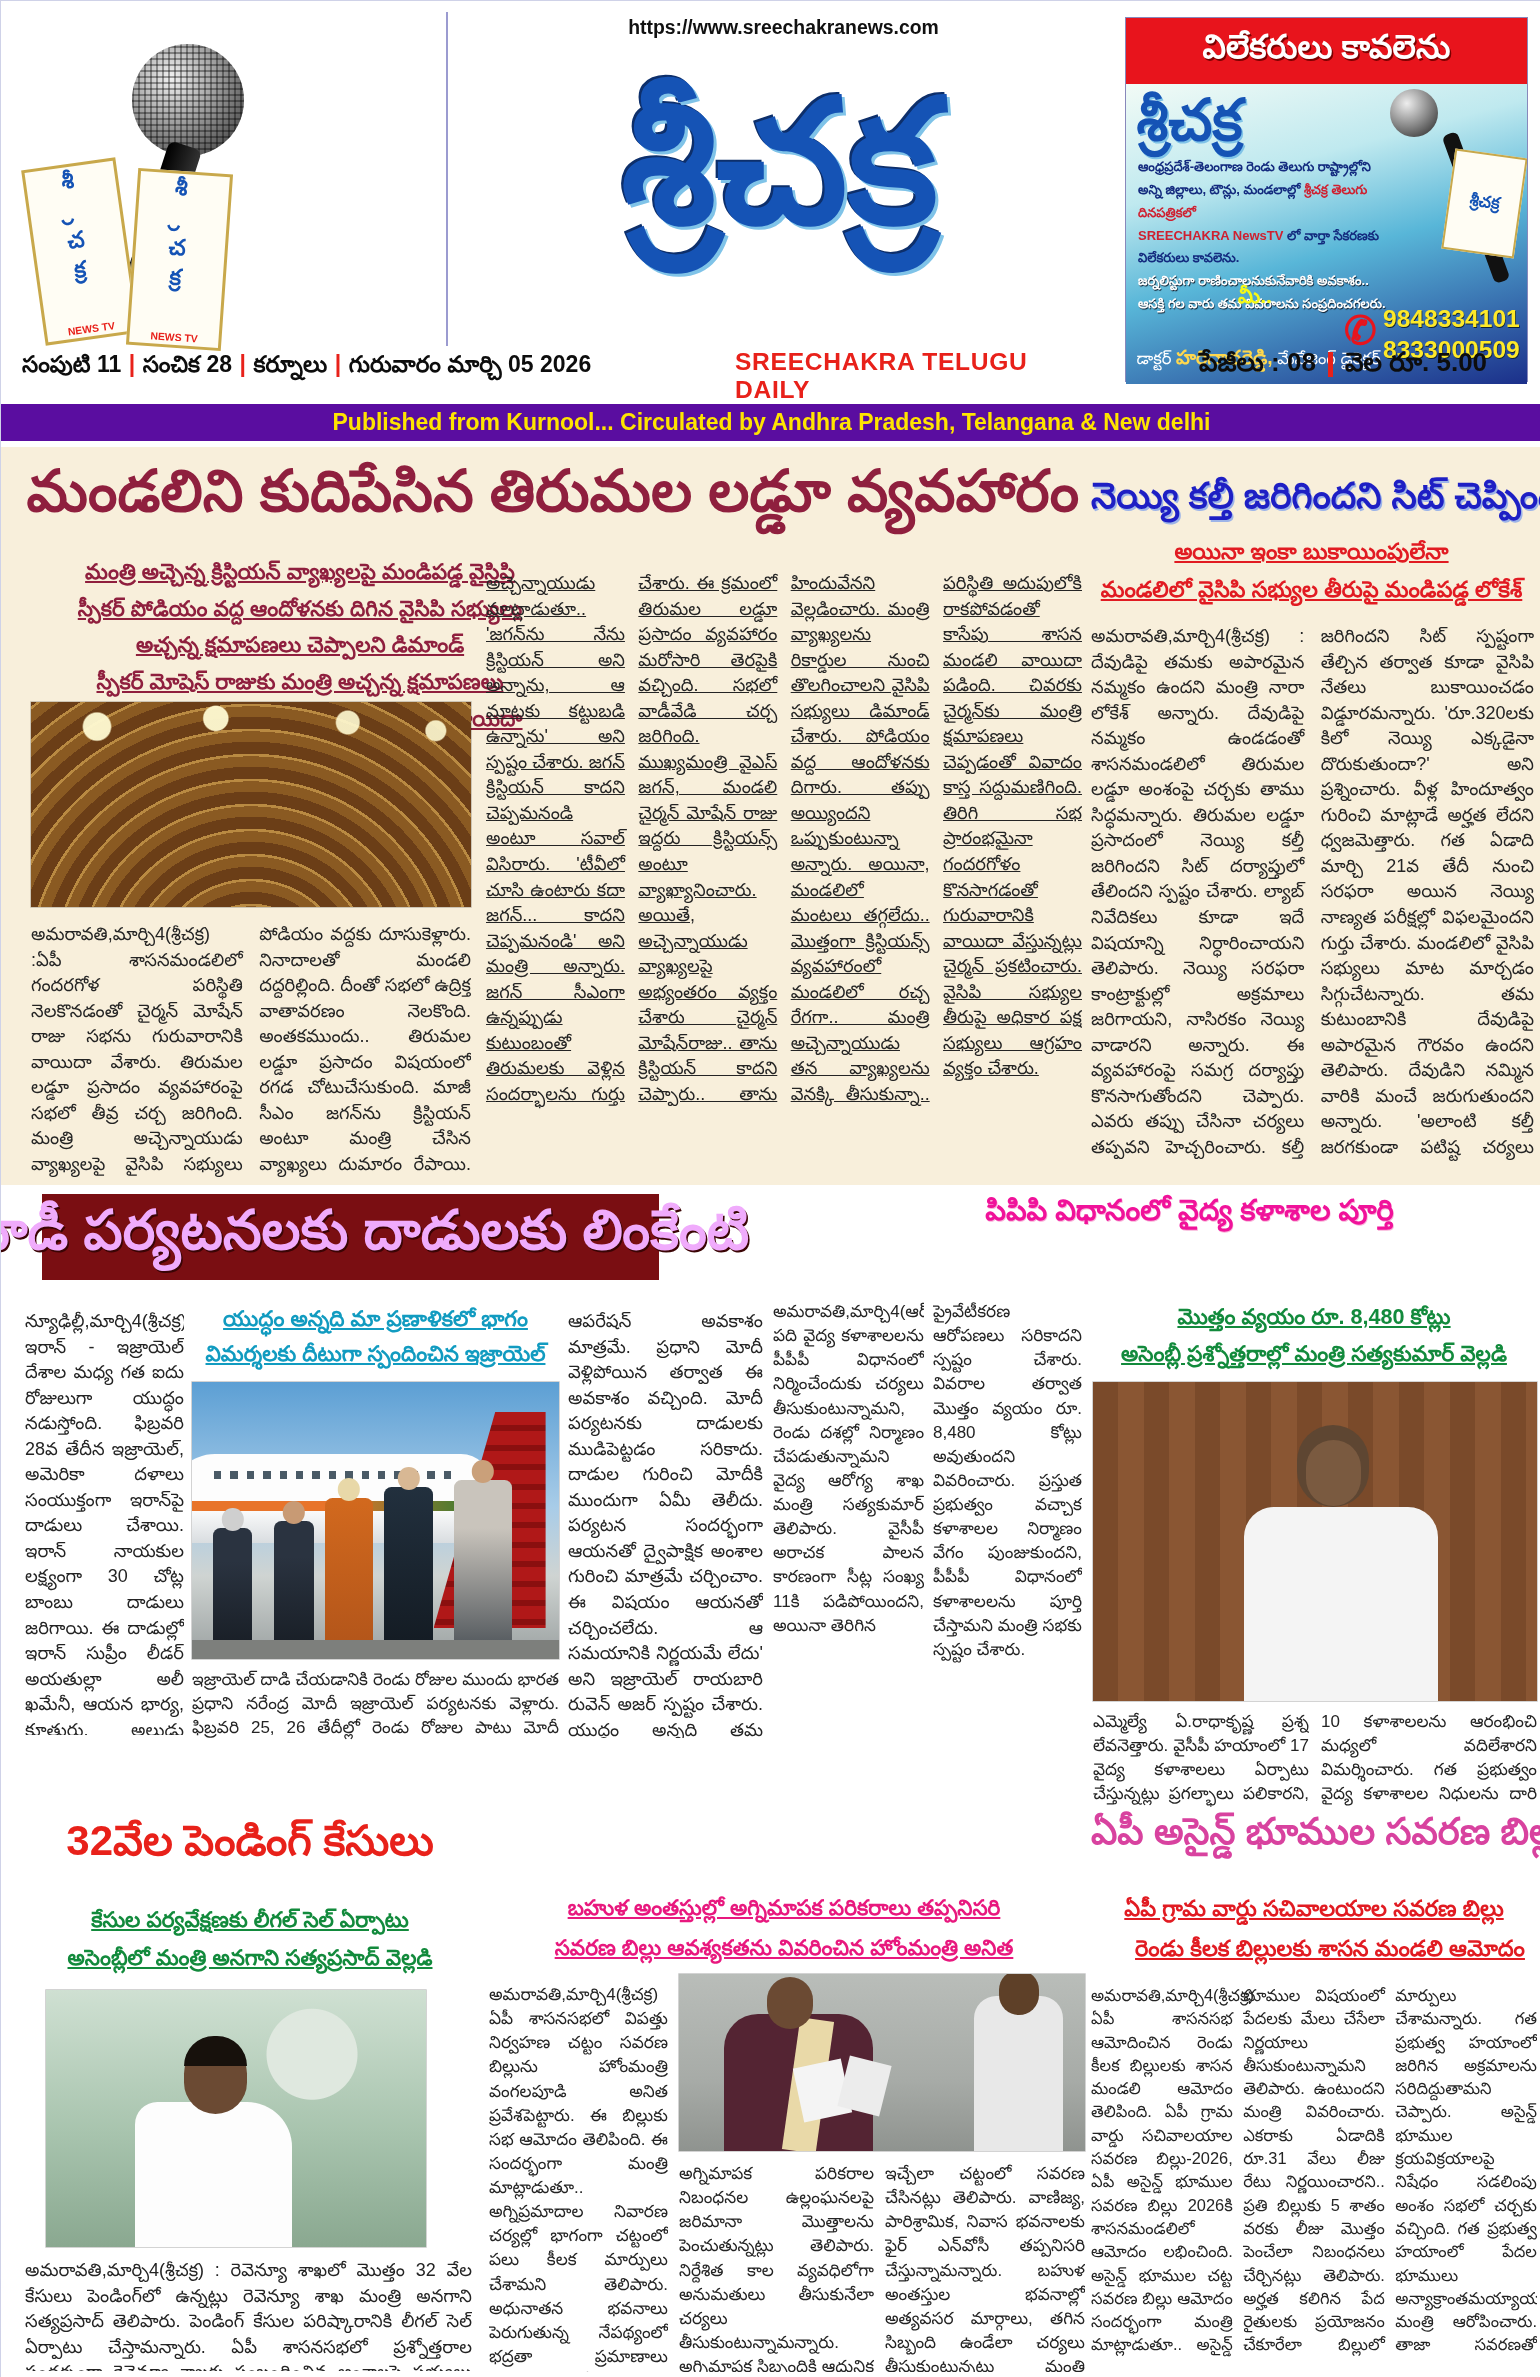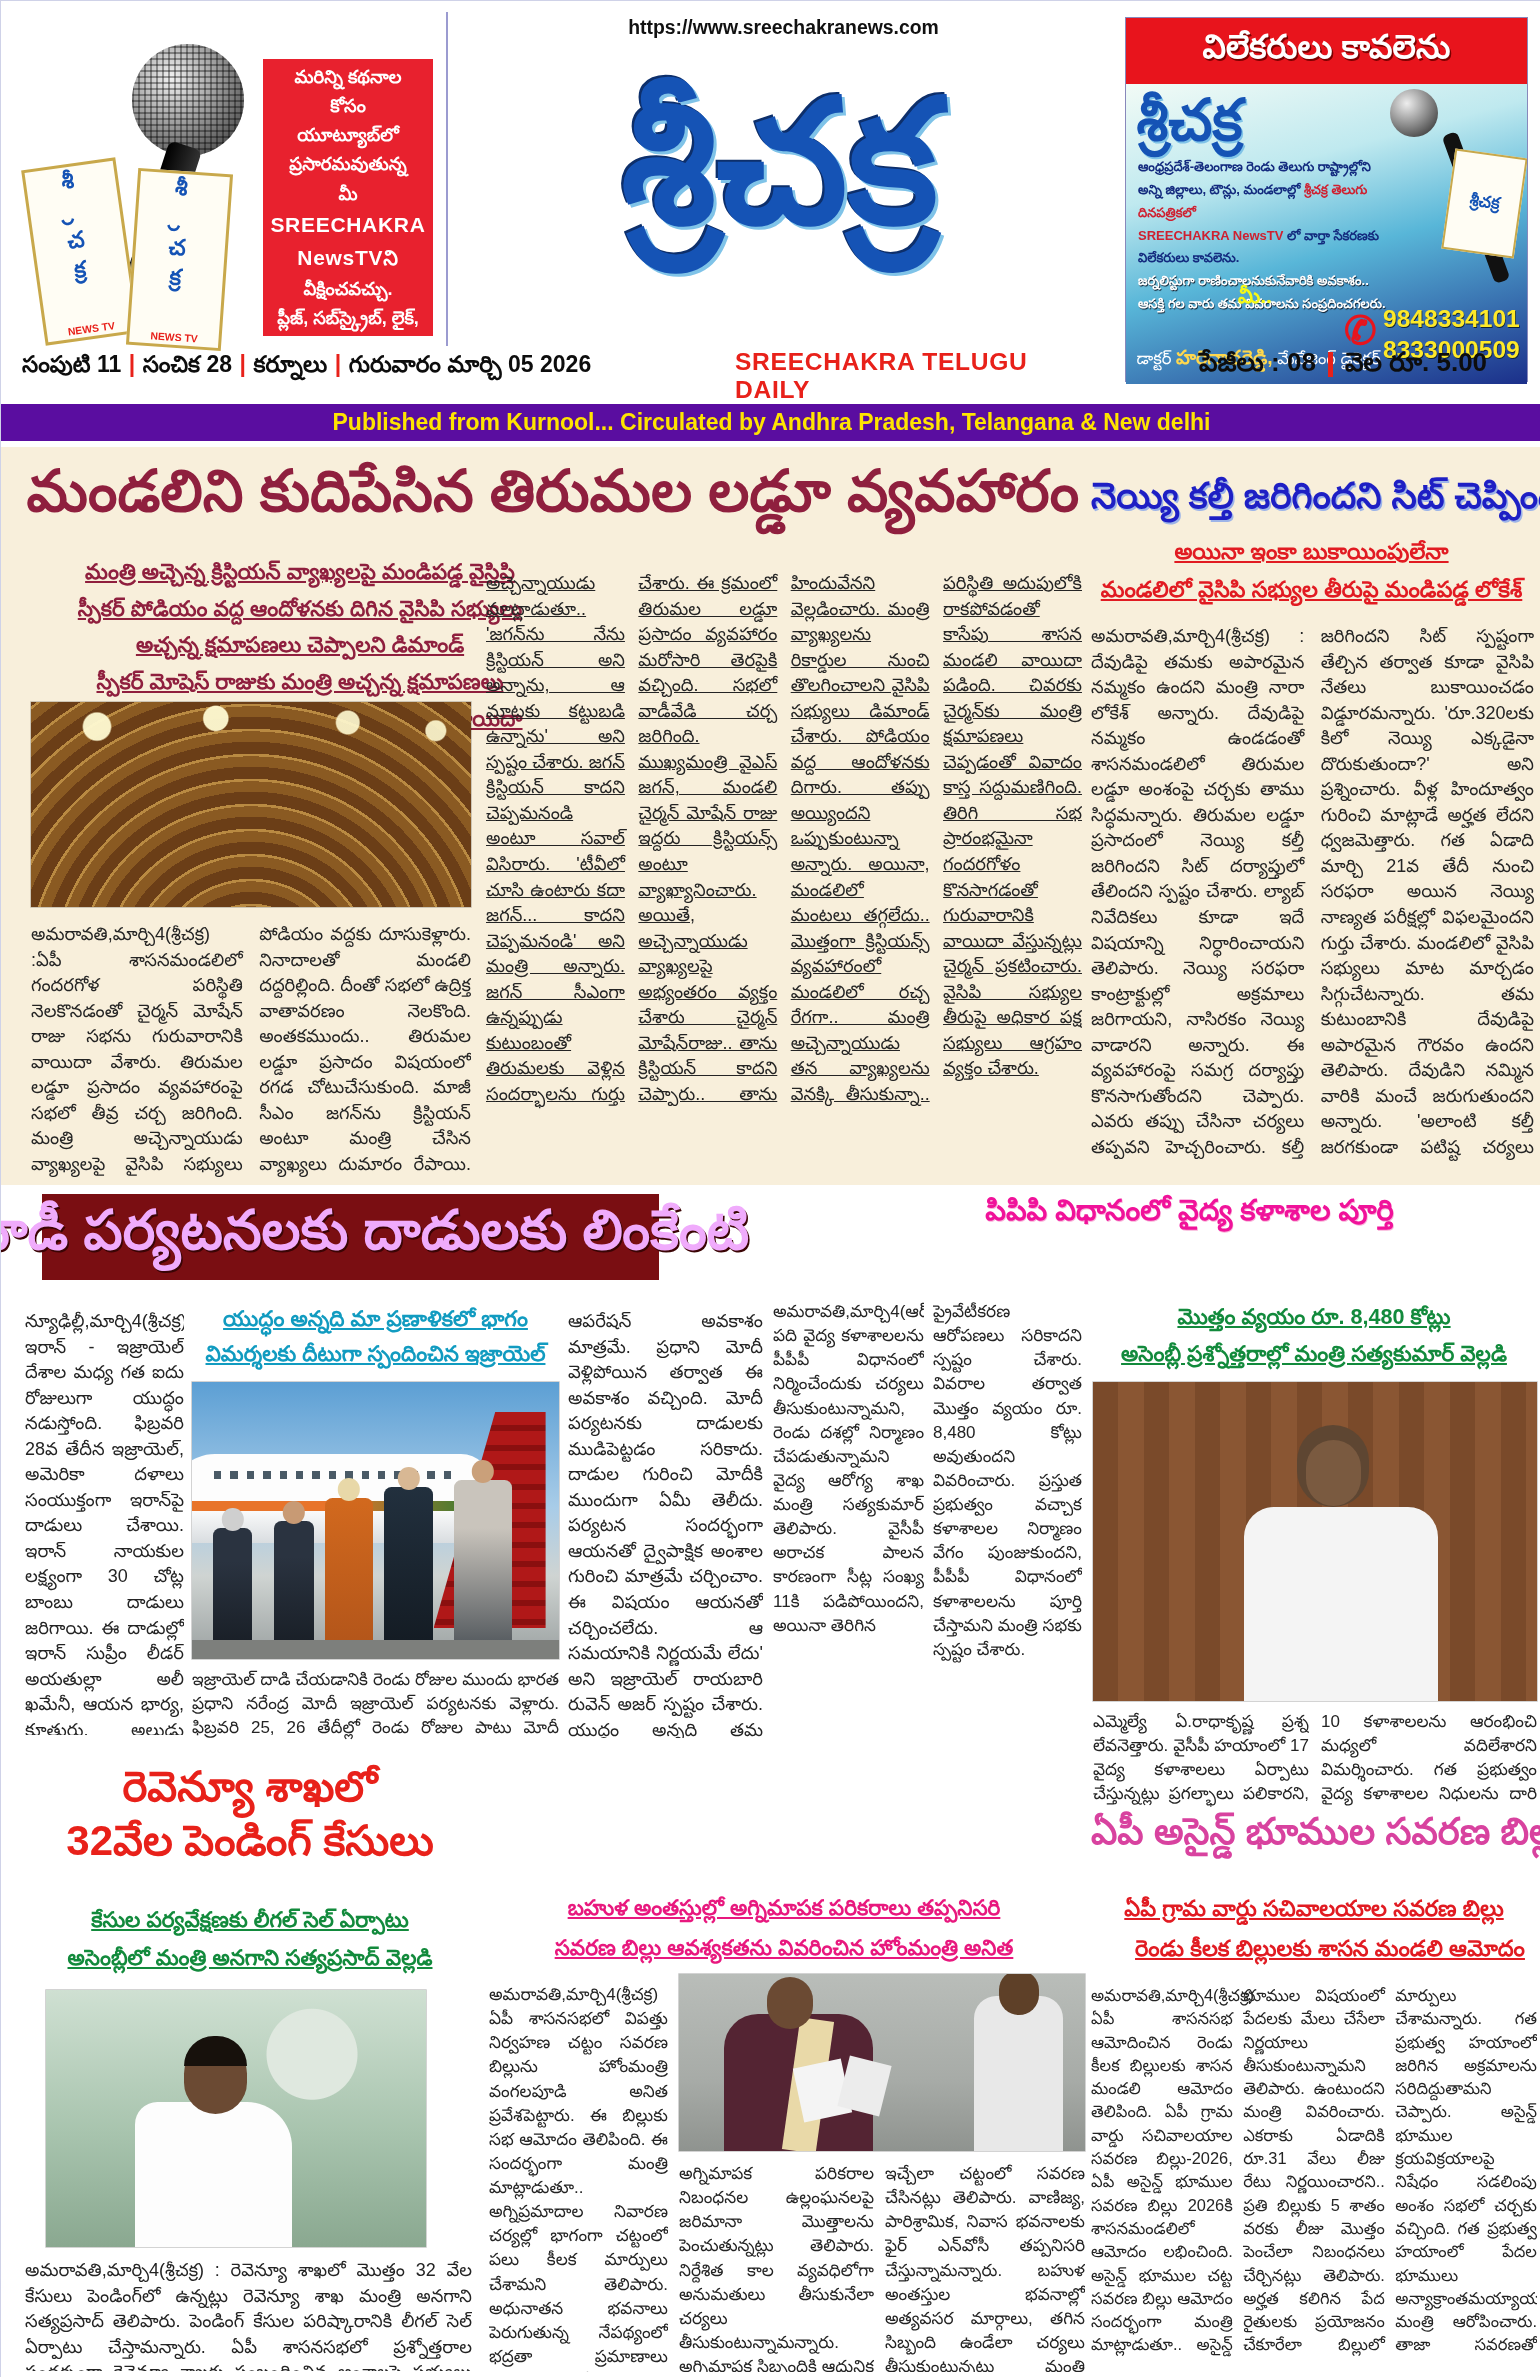--- a/index.html
+++ b/index.html
@@ -176,31 +176,20 @@
     <div class="placard p1">
       <span class="ptxt">శ్రీచక్ర</span>
       <span class="psub">NEWS TV</span>
     </div>
     <div class="placard p2">
       <span class="ptxt">శ్రీచక్ర</span>
       <span class="psub">NEWS TV</span>
     </div>
   </div>
 
-  <div class="abs promo-box">
-    <span>మరిన్ని కథనాల</span>
-    <span>కోసం</span>
-    <span>యూట్యూబ్‌లో</span>
-    <span>ప్రసారమవుతున్న</span>
-    <span>మీ</span>
-    <span class="promo-en">SREECHAKRA</span>
-    <span class="promo-en">NewsTVని</span>
-    <span>వీక్షించవచ్చు.</span>
-    <span>ప్లీజ్, సబ్‌స్క్రైబ్, లైక్,</span>
-  </div>
 
   <div class="abs vline"></div>
 
   <div class="abs url-line ctr">https://www.sreechakranews.com</div>
   <div class="abs main-logo">శ్రీచక్ర</div>
   <div class="abs daily-title">SREECHAKRA TELUGU DAILY</div>
 
   <div class="abs ad-box">
     <div class="ad-banner">విలేకరులు కావలెను</div>
     <div class="ad-body">
@@ -294,21 +283,20 @@
   <div class="abs photo ppp-photo">
     <div class="sk-head"></div>
     <div class="sk-face"></div>
     <div class="sk-shirt"></div>
   </div>
   <div class="abs jtext ppp-below1">ఎమ్మెల్యే ఏ.రాధాకృష్ణ ప్రశ్న లేవనెత్తారు. వైసీపీ హయాంలో 17 వైద్య కళాశాలలు ఏర్పాటు చేస్తున్నట్లు ప్రగల్భాలు పలికారని, చాలా కళాశాలల్లో పునాదులు కూడా పూర్తి కాలేదని ఆరోపించారు. గత ప్రభుత్వం.. ప్రభుత్వ కళాశాలల్లో సెల్ఫ్ ఫైనాన్స్ విధానం తీసుకొచ్చిందన్నారు.</div>
   <div class="abs jtext ppp-below2">
     <span>10 కళాశాలలను ఆరంభించి మధ్యలో వదిలేశారని విమర్శించారు. గత ప్రభుత్వం వైద్య కళాశాలల నిధులను దారి మళ్లించిందని ఎమ్మెల్యే ఆరోపించారు. కాంట్రాక్టర్లకు బిల్లులు చెల్లించకుండా బకాయిలు పెట్టిందని అన్నారు. </span>
   </div>
 
-  <div class="abs rev-head rev-h1 ctr nowrap">రెవెన్యూ శాఖలో</div>
   <div class="abs rev-head rev-h2 ctr nowrap">32వేల పెండింగ్ కేసులు</div>
   <div class="abs rev-sub1 ctr"><span class="sub-green">కేసుల పర్యవేక్షణకు లీగల్ సెల్ ఏర్పాటు</span></div>
   <div class="abs rev-sub2 ctr"><span class="sub-green">అసెంబ్లీలో మంత్రి అనగాని సత్యప్రసాద్ వెల్లడి</span></div>
   <div class="abs photo anagani-photo">
     <div class="ana-shirt"></div>
     <div class="ana-head"></div>
     <div class="ana-hair"></div>
   </div>
   <div class="abs jtext rev-body">అమరావతి,మార్చి4(శ్రీచక్ర) : రెవెన్యూ శాఖలో మొత్తం 32 వేల కేసులు పెండింగ్‌లో ఉన్నట్లు రెవెన్యూ శాఖ మంత్రి అనగాని సత్యప్రసాద్ తెలిపారు. పెండింగ్ కేసుల పరిష్కారానికి లీగల్ సెల్ ఏర్పాటు చేస్తామన్నారు. ఏపీ శాసనసభలో ప్రశ్నోత్తరాల సందర్భంగా రెవెన్యూ శాఖకు సంబంధించిన అంశాలపై సభ్యులు అడిగిన ప్రశ్నలకు మంత్రి బదులిచ్చారు. రెవెన్యూ కోర్టుల్లో వేల సంఖ్యలో కేసులు పెండింగ్‌లో ఉండడంతో సత్వర పరిష్కారానికి చర్యలు చేపట్టామని, ప్రభుత్వ భూముల పరిరక్షణకు పటిష్ట చర్యలు తీసుకుంటున్నామని వెల్లడించారు. రెవెన్యూ శాఖలో అక్రమాలకు తావు లేకుండా పారదర్శక విధానాలు అమలు చేస్తున్నామని తెలిపారు.</div>
 

